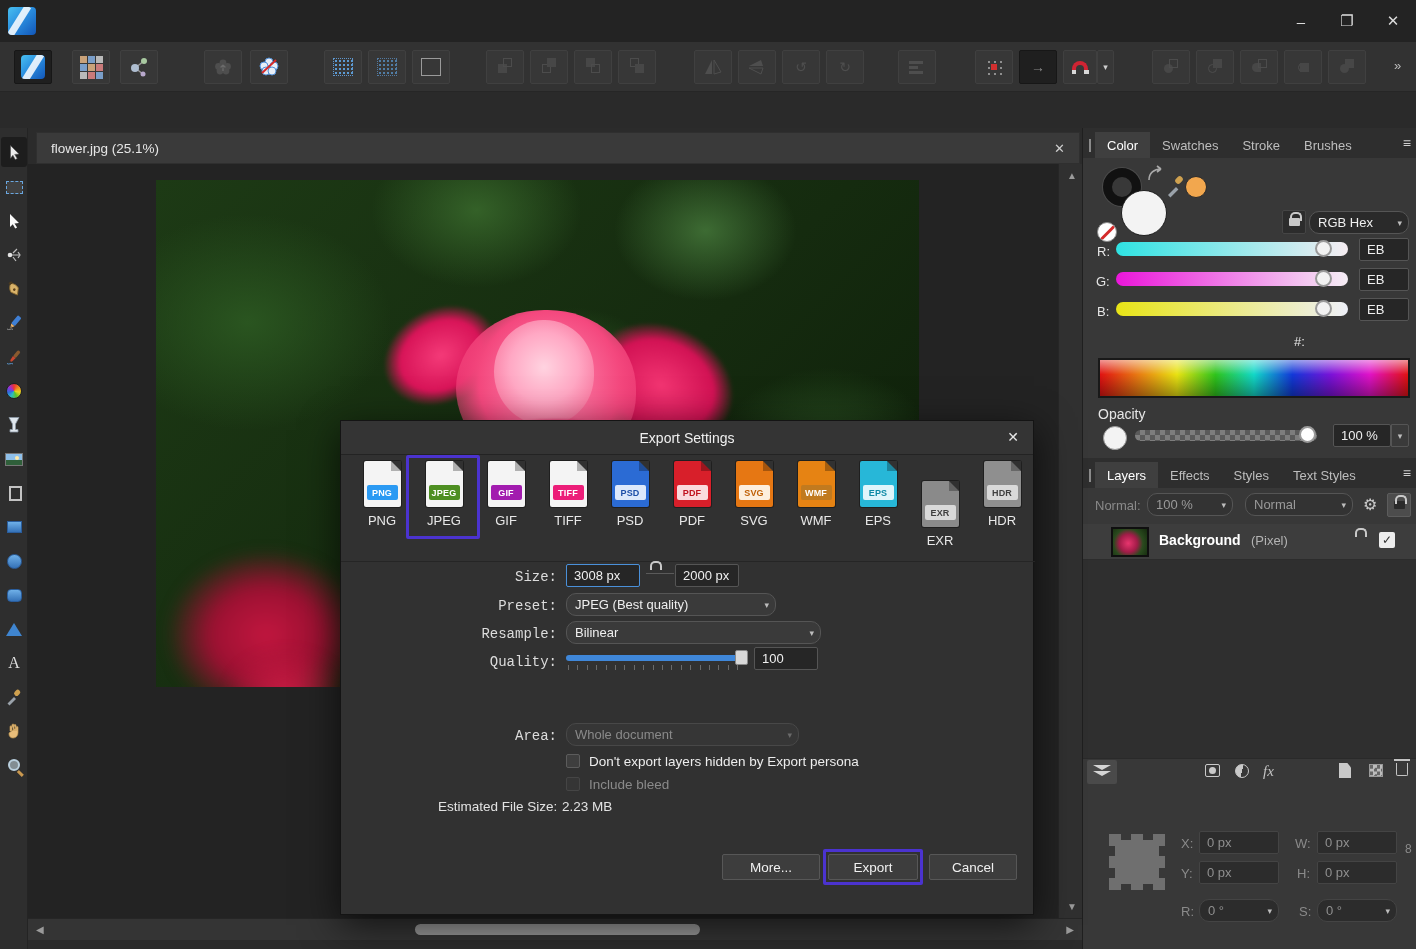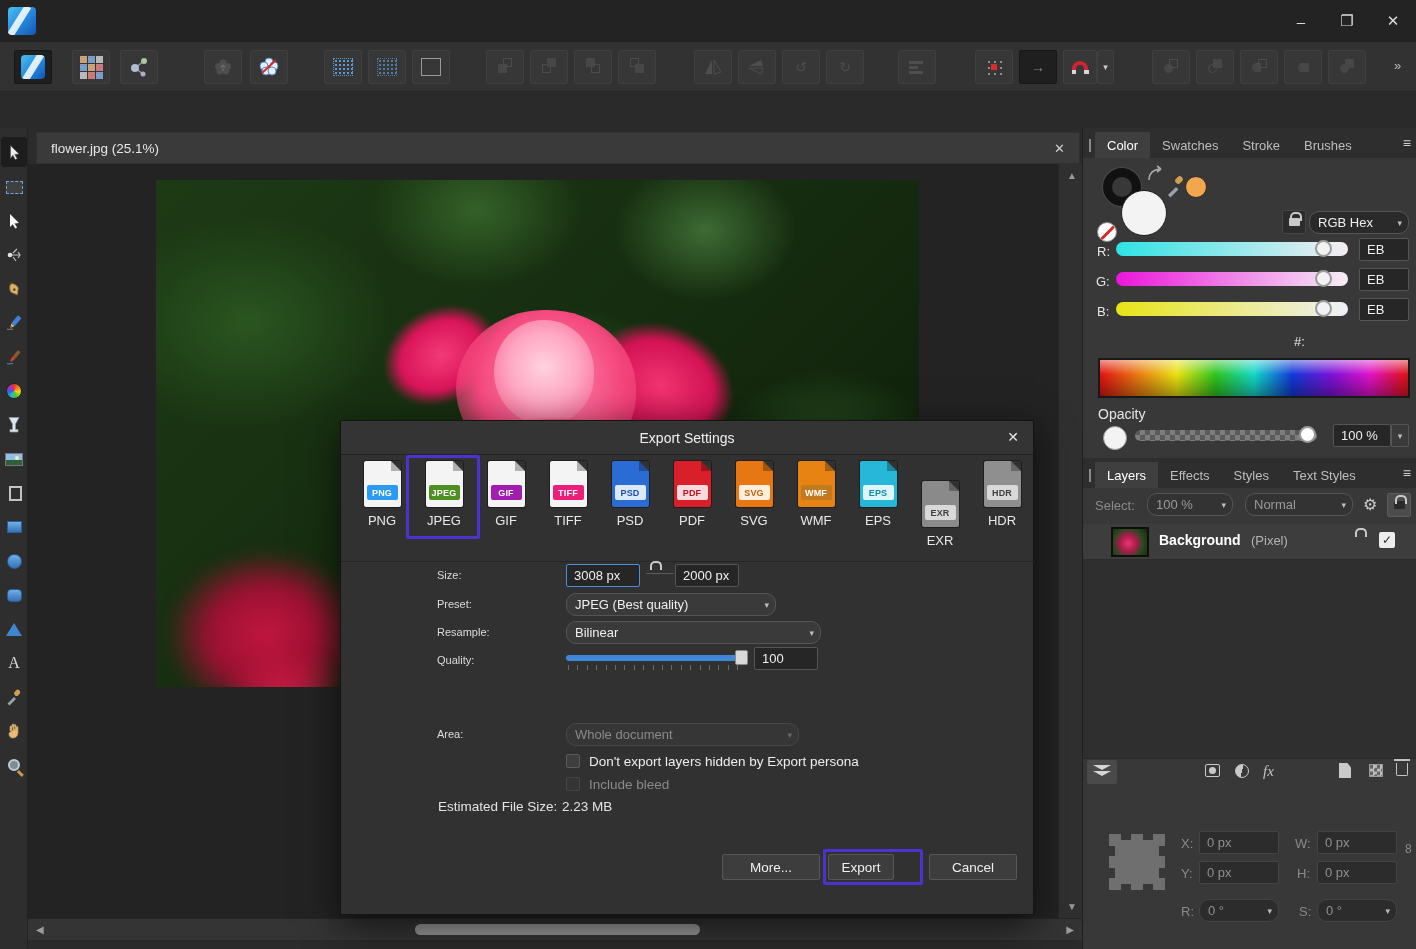--- a/index.html
+++ b/index.html
@@ -115,21 +115,21 @@
     display:flex; align-items:center; justify-content:center; font-size:14px; color:#f0f0f0; }
   .fmt { position:absolute; top:40px; width:62px; height:96px; display:flex; flex-direction:column; align-items:center; }
   .paper { position:relative; width:37px; height:46px; border-radius:2px; background:var(--paper,#f2f2f2); box-shadow:0 0 0 1px rgba(0,0,0,.35); }
   .paper .fold { position:absolute; top:0; right:0; width:0; height:0;
     border-bottom:10px solid rgba(0,0,0,.28); border-right:10px solid #313131; }
   .paper .badge { position:absolute; left:3px; bottom:7px; right:3px; height:15px; border-radius:2px;
     background:var(--bbg,#888); color:var(--bfg,#fff); font-size:9px; font-weight:bold;
     display:flex; align-items:center; justify-content:center; letter-spacing:.2px; }
   .fmt .flabel { margin-top:6px; font-size:13px; color:#e8e8e8; }
   .hlbox { position:absolute; border:3px solid #4b33cf; border-radius:2px; }
-  .dlabel { position:absolute; width:120px; font-size:11px; color:#dcdcdc; }
+  .dlabel { position:absolute; width:120px; text-align:right; font-size:14px; color:#dcdcdc;font-family:Liberation Mono, monospace; }
   .dis { color:#8a8a8a !important; }
   .cbox { position:absolute; width:14px; height:14px; background:#3e3e3e; border:1px solid #5c5c5c; border-radius:2px; }
   .cbox.disabled { background:#353535; border-color:#454545; }
   .dbtn { position:absolute; height:26px; background:#3d3d3d; border:1px solid #575757; border-radius:2px;
     display:flex; align-items:center; justify-content:center; font-size:13.5px; color:#f0f0f0; }
   .ticks { position:absolute; height:5px;
     background-image:repeating-linear-gradient(to right,#6a6a6a 0 1px, transparent 1px 9.4px); }
 
   
   .lbicon { position:absolute; top:764px; color:#c3c3c3; font-size:13px; display:flex; align-items:center; justify-content:center; }
@@ -483,21 +483,21 @@
 
     <div class="ptabs" style="top:330px;">
       <span class="phandle"></span>
       <div class="ptab on">Layers</div>
       <div class="ptab">Effects</div>
       <div class="ptab">Styles</div>
       <div class="ptab">Text Styles</div>
       <span class="pmenu" style="top:7px;">≡</span>
     </div>
 
-    <span class="abs dis" style="left:12px;top:370px;">Select:</span>
+    <span class="abs dis" style="left:12px;top:370px;">Normal:</span>
     <div class="ddown" style="left:64px;top:365px;width:86px;color:#9a9a9a;background:#333;">
       <span>100 %</span>
       <span class="dcaret">▾</span>
     </div>
     <div class="ddown" style="left:162px;top:365px;width:108px;color:#9a9a9a;background:#333;">
       <span>Normal</span>
       <span class="dcaret">▾</span>
     </div>
     <span class="abs" style="left:280px;top:367px;color:#c9c9c9;font-size:16px;">⚙</span>
     <div class="abs" style="left:304px;top:365px;width:24px;height:24px;background:#4c4c4c;border:1px solid #5c5c5c;border-radius:2px;display:flex;align-items:center;justify-content:center;">
@@ -694,18 +694,18 @@
 
     <div class="cbox" style="left:225px;top:333px;"></div>
     <span class="abs" style="left:248px;top:333px;font-size:13.5px;color:#ededed;">Don't export layers hidden by Export persona</span>
     <div class="cbox disabled" style="left:225px;top:356px;"></div>
     <span class="abs dis" style="left:248px;top:356px;font-size:13.5px;">Include bleed</span>
 
     <span class="abs" style="left:97px;top:378px;font-size:13.5px;color:#e2e2e2;">Estimated File Size:</span>
     <span class="abs" style="left:221px;top:378px;font-size:13.5px;color:#e2e2e2;">2.23 MB</span>
 
     <div class="dbtn" style="left:381px;top:433px;width:98px;">More...</div>
-    <div class="dbtn" style="left:487px;top:433px;width:66px;">Export</div>
+    <div class="dbtn" style="left:487px;top:433px;width:90px;">Export</div>
     <div class="hlbox" style="left: 482px; top: 428px; width: 100px; height: 36px; border-color: rgb(75, 51, 207);"></div>
     <div class="dbtn" style="left:588px;top:433px;width:88px;">Cancel</div>
   </div>
 
 </div>
 
 </body></html>

